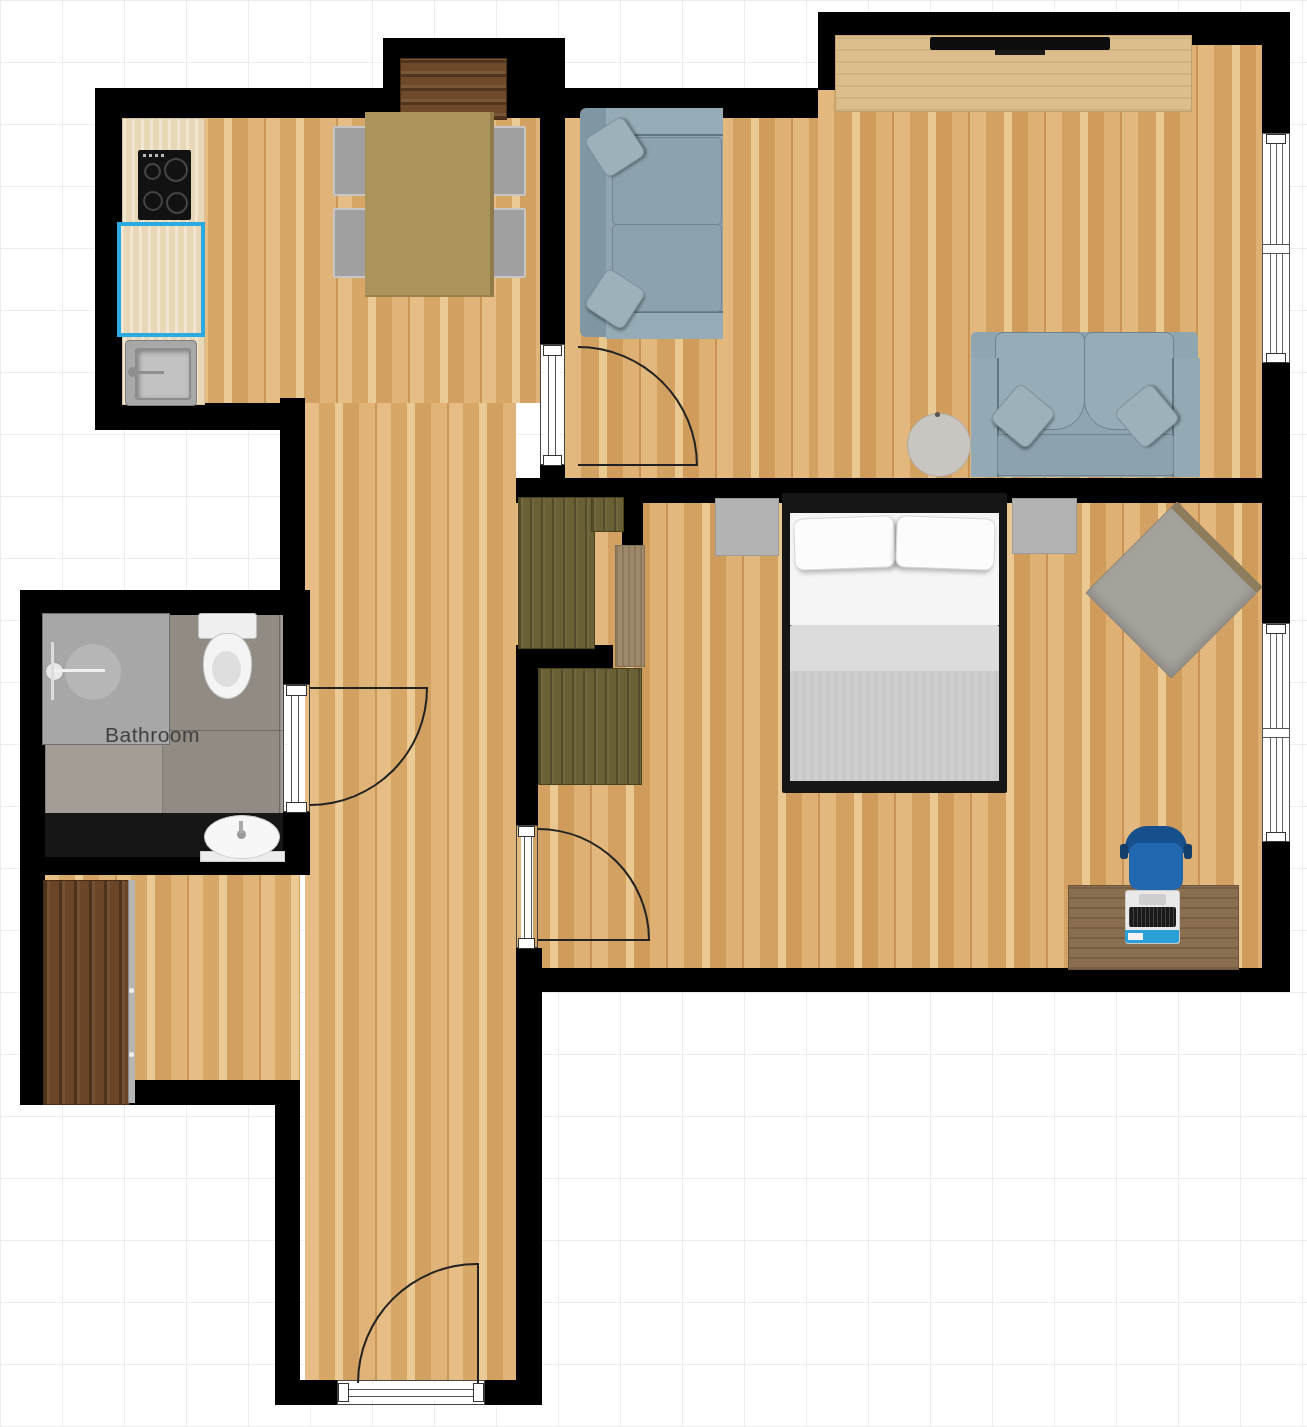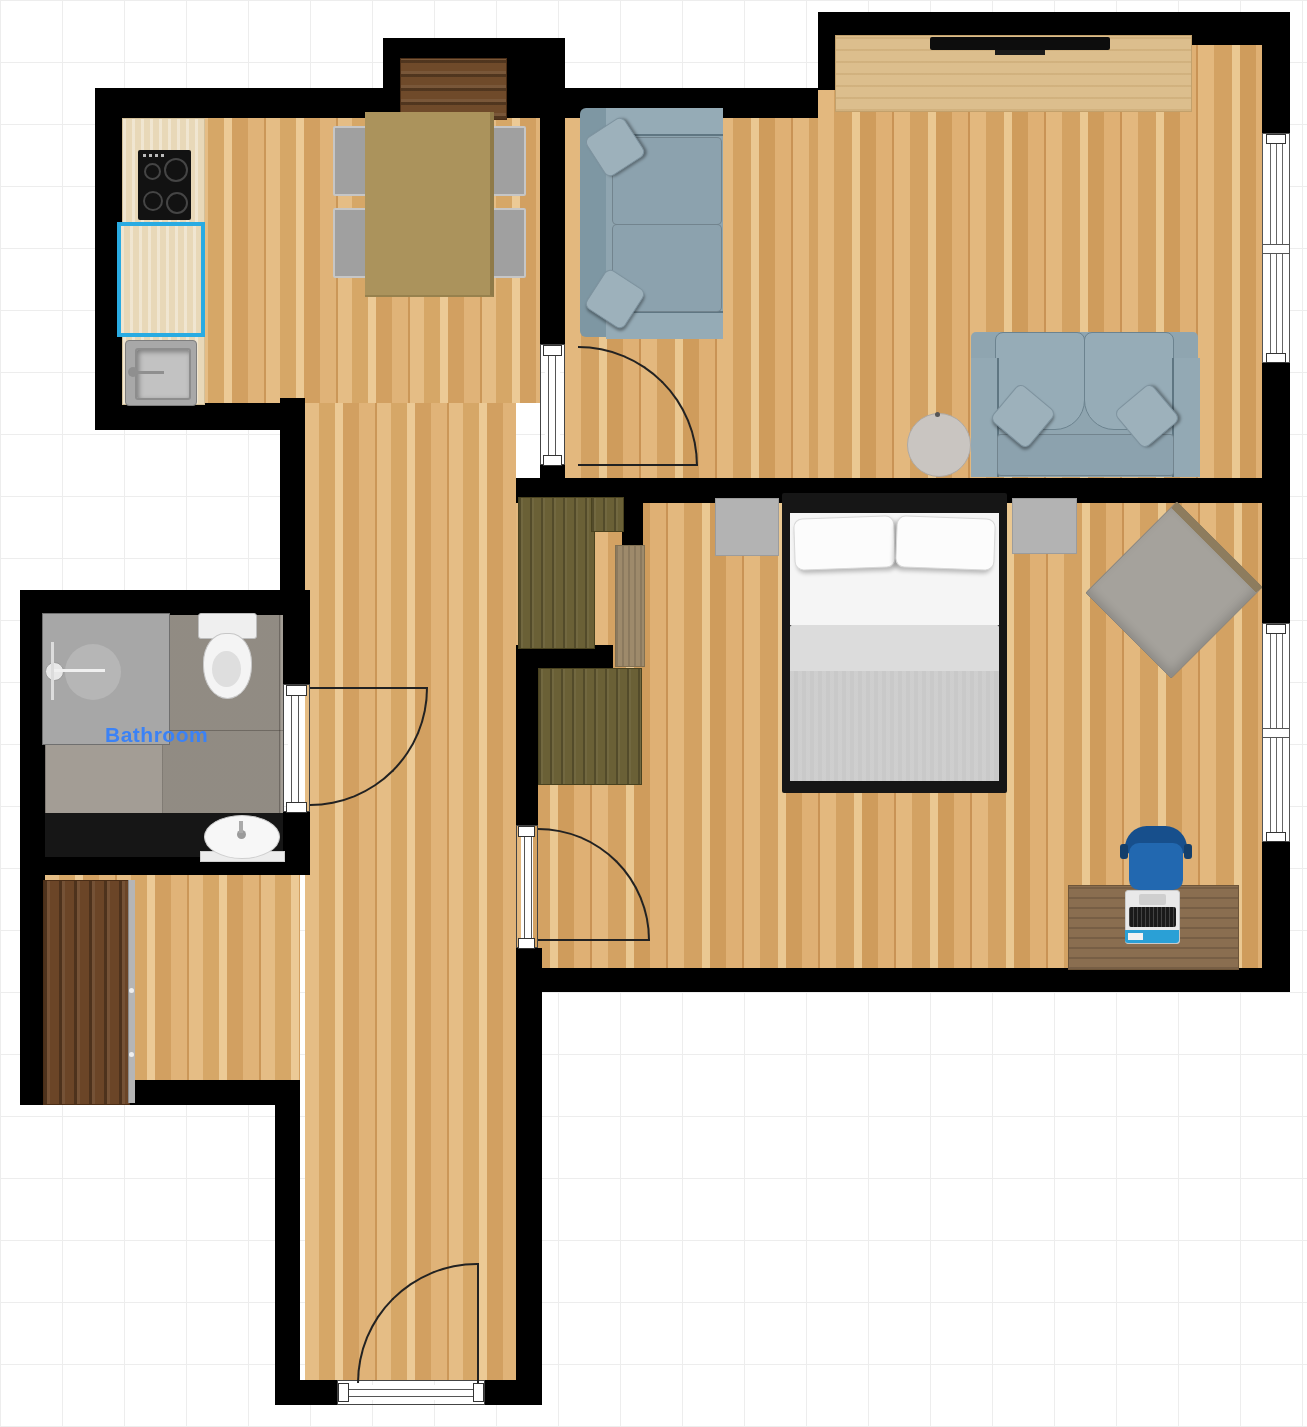--- a/index.html
+++ b/index.html
@@ -90,21 +90,21 @@
     position:absolute;background:#fff;border:1px solid #555;box-sizing:border-box;
     background-image:
       linear-gradient(90deg, transparent 7px, #666 7px, #666 8px, transparent 8px,
         transparent 13px, #666 13px, #666 14px, transparent 14px,
         transparent 19px, #666 19px, #666 20px, transparent 20px);
   }
   .mullion{position:absolute;background:#fff;border-top:1px solid #555;border-bottom:1px solid #555;}
   .arc{position:absolute;box-sizing:border-box;}
   .leaf{position:absolute;background:#222;}
   
-  .room-label{position:absolute;color:#3b82f6;font-size:21px;letter-spacing:0.5px;font-weight:bold;}
+  .room-label{position:absolute;color:#404040;font-size:21px;letter-spacing:0.5px;}
   .burner{position:absolute;border-radius:50%;border:2px solid #454545;}
   .pillow{position:absolute;background:#9db1bb;border:1px solid #7e939f;border-radius:7px;box-shadow:2px 2px 3px rgba(0,0,0,0.35);}
   .cushion{position:absolute;background:#8ca2ae;border:1px solid rgba(0,0,0,0.18);border-radius:5px;}
 </style>
 </head>
 <body>
 
 <div class="wood" style="left:398px;top:60px;width:105px;height:58px;"></div>
 <div class="wood" style="left:122px;top:118px;width:418px;height:285px;"></div>
 <div class="wood" style="left:305px;top:403px;width:211px;height:977px;"></div>

